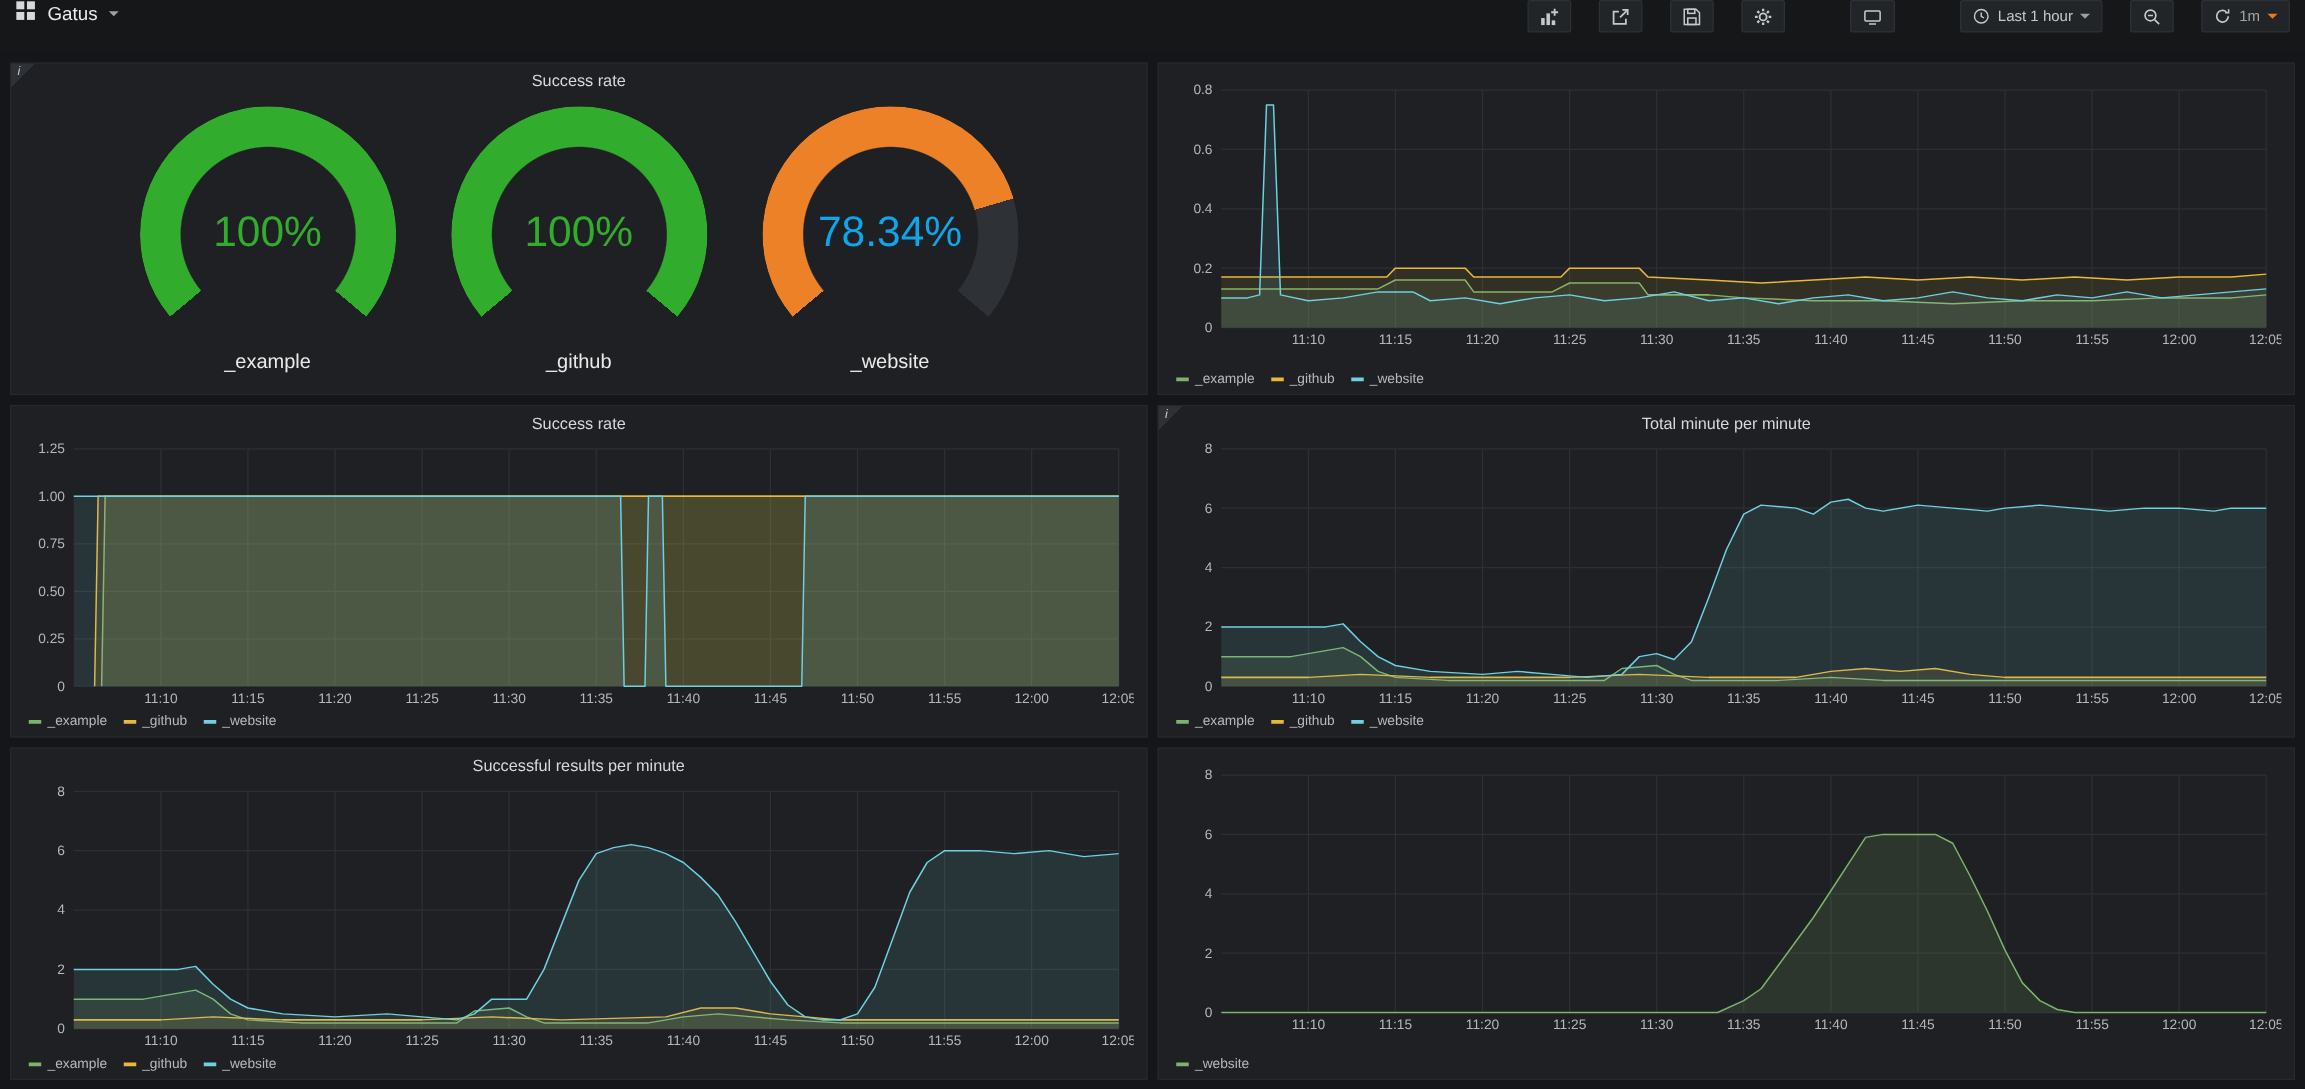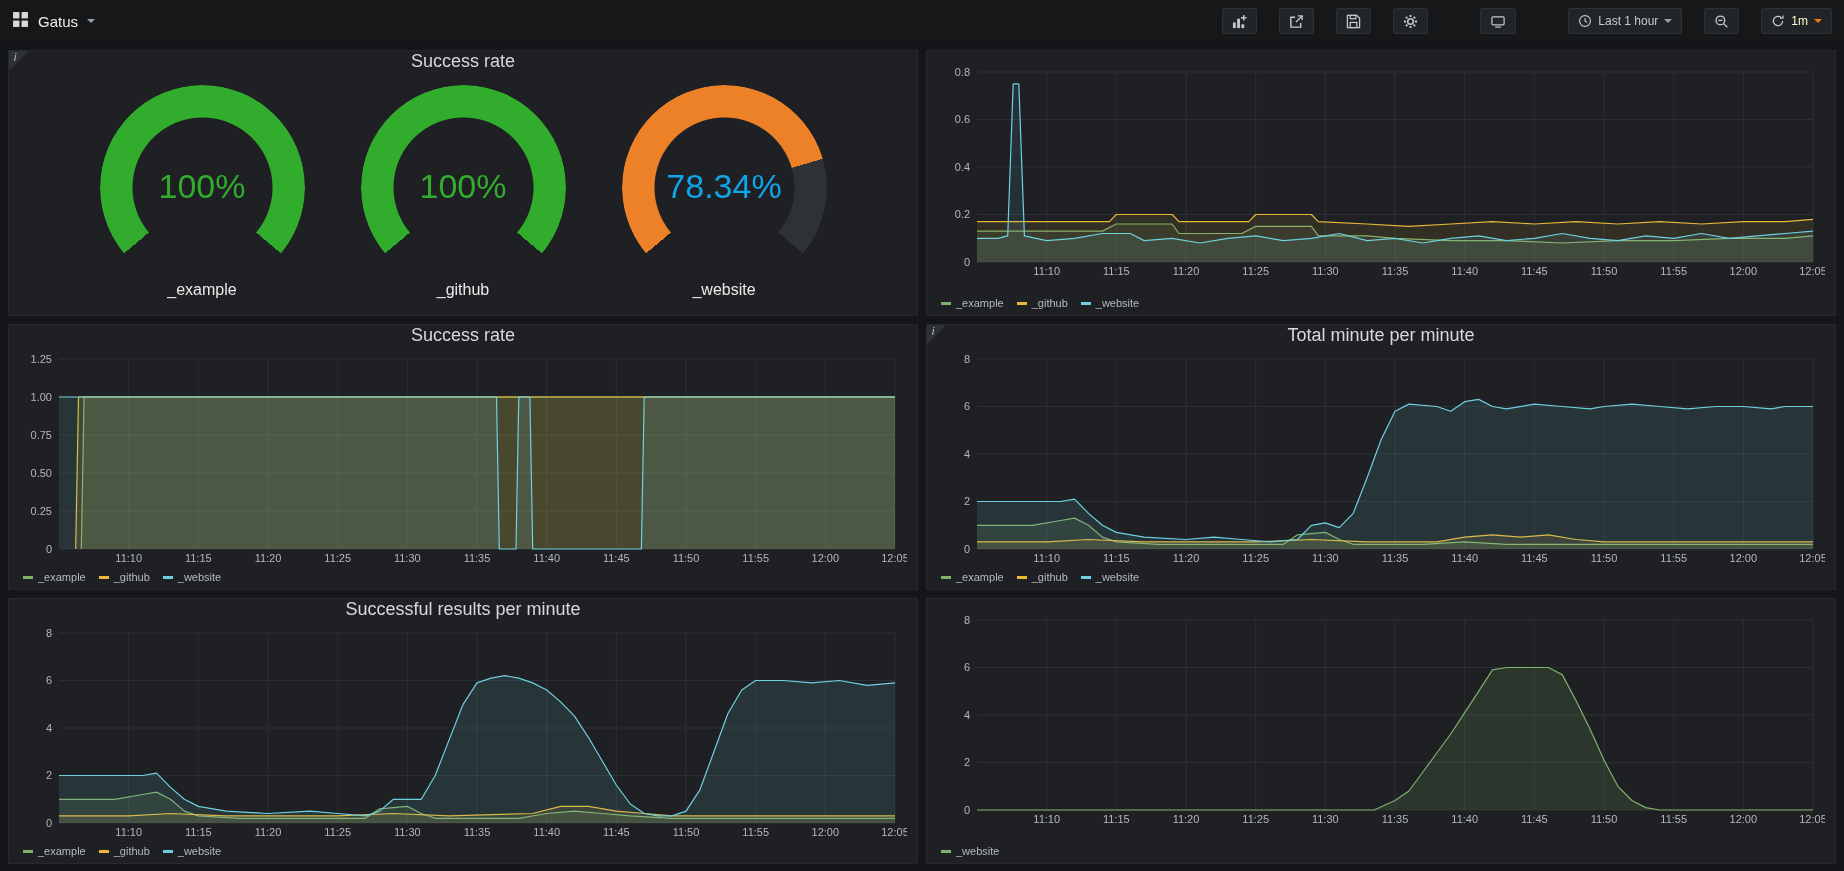--- a/index.html
+++ b/index.html
@@ -1,46 +1,46 @@
 <!DOCTYPE html>
 <html><head>
 <meta charset="utf-8">
 <style>
   *{box-sizing:border-box;margin:0;padding:0}
   html,body{width:1844px;height:871px;overflow:hidden}
   body{background:#141619;font-family:"Liberation Sans",sans-serif;color:#d8d9da}
   svg{font-family:"Liberation Sans",sans-serif}
 
   
-  .navbar{height:42px;display:flex;align-items:center;justify-content:space-between;padding:0 12px;background:#161719}
+  .navbar{height:42px;display:flex;align-items:flex-start;justify-content:space-between;padding:0 12px;background:#161719}
   .nav-left{display:flex;align-items:center;gap:9px}
   .nav-title{font-size:15px;color:#ececec;cursor:pointer}
   .caret{width:0;height:0;border-left:4px solid transparent;border-right:4px solid transparent;border-top:4px solid #9aa0a6;display:inline-block}
   .caret.orange{border-top-color:#eb7b18}
   .nav-right{display:flex;align-items:center;gap:22px}
   .nav-btn{display:flex;align-items:center;gap:6px;height:26px;padding:0 9px;background:#222528;border:1px solid #2d3136;border-radius:2px;color:#c7c8c9;font-size:12px;cursor:pointer}
   .nav-btn .ic{display:flex;align-items:center}
   .nav-sep{width:8px}
-  .orange-text{color:#fef9c3}
+  .orange-text{color:#a3a3a3}
 
   
   .dashboard{padding:8px;display:grid;grid-template-columns:1fr 1fr;grid-auto-rows:266px;gap:8px}
   .panel{position:relative;background:#1e2023;border:1px solid #26282c;display:flex;flex-direction:column;padding:0 10px 2px}
-  .panel-title{height:26px;display:flex;align-items:flex-start;justify-content:center;font-size:18px;font-weight:500;color:#d8d9da;cursor:pointer;flex:0 0 auto}
+  .panel-title{height:26px;display:flex;align-items:center;justify-content:center;font-size:13px;font-weight:500;color:#d8d9da;cursor:pointer;flex:0 0 auto}
   .panel-info{position:absolute;top:0;left:0;width:19px;height:19px;font-size:10px;font-style:italic;color:#c9cccf;background:linear-gradient(135deg,#2e3237 50%,transparent 50%);padding:1px 0 0 5px;cursor:pointer;z-index:2}
 
   
   .chart-wrap{flex:1;display:flex;flex-direction:column;min-height:0}
   .chart-svg{flex:1;width:100%;min-height:0;cursor:crosshair}
   .legend{height:20px;display:flex;align-items:center;gap:13px;padding-left:4px;font-size:11px;color:#b5bac0;flex:0 0 auto}
   .legend-item{display:flex;align-items:center;gap:5px;cursor:pointer}
   .legend-item i{display:inline-block;width:10px;height:3px}
 
   
-  .gauge-row{flex:1;display:flex;justify-content:center;align-items:flex-start;gap:56px;padding-top:8px}
+  .gauge-row{flex:1;display:flex;justify-content:center;align-items:flex-start;gap:44px;padding-top:8px}
   .gauge{position:relative;width:205px;height:214px}
   .gauge-arc{position:absolute;top:0;left:0;width:205px;height:205px;border-radius:50%;
     background:conic-gradient(from 230deg,var(--c) 0 var(--deg),#2e3136 var(--deg) 260deg,transparent 260deg 360deg);
     -webkit-mask:radial-gradient(closest-side,transparent calc(100% - 33px),#000 calc(100% - 32px));
             mask:radial-gradient(closest-side,transparent calc(100% - 33px),#000 calc(100% - 32px))}
   .gauge-value{position:absolute;top:82px;left:0;right:0;text-align:center;font-size:34px;font-weight:500}
   .gauge-label{position:absolute;bottom:0;left:0;right:0;text-align:center;font-size:16px;color:#eaeaea}
 </style>
 </head>
 <body>

